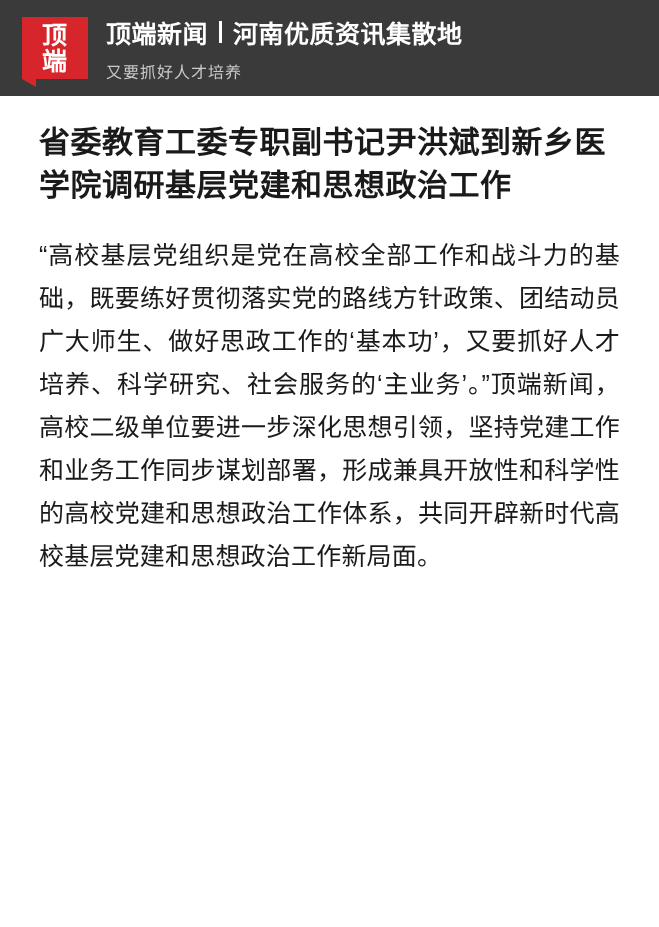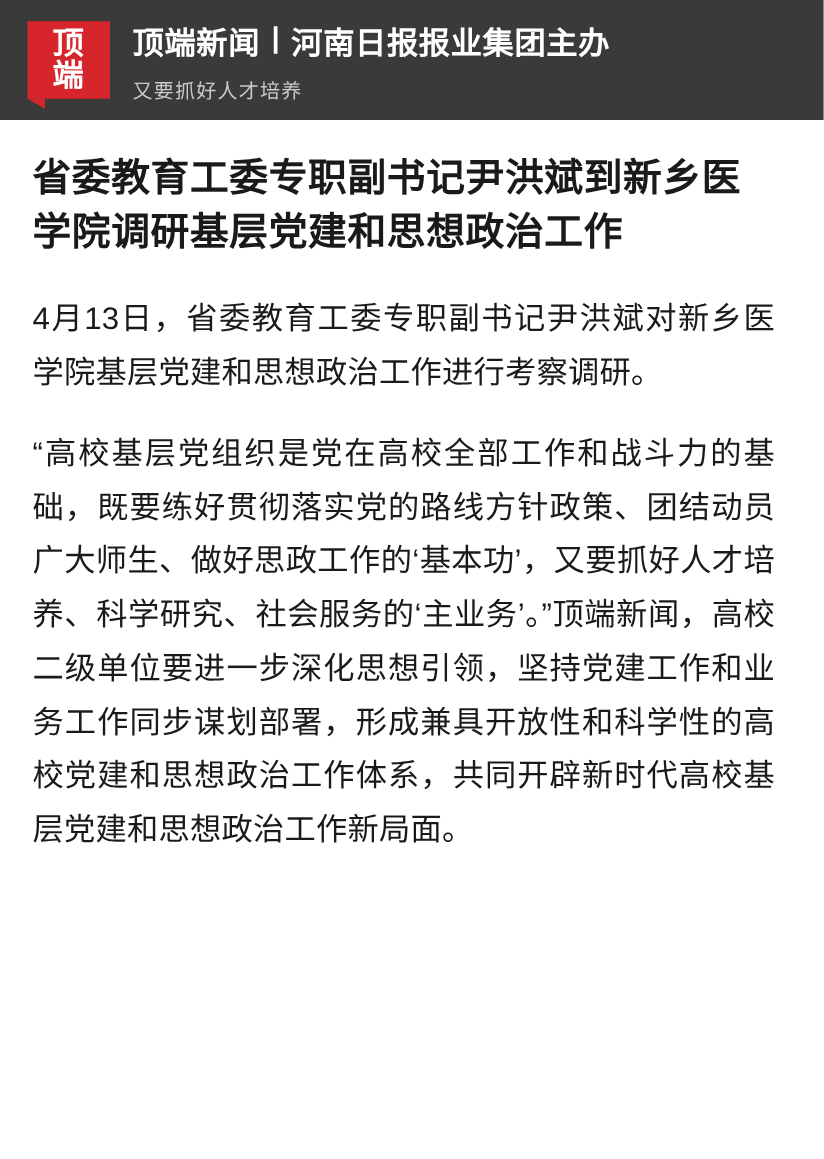--- a/index.html
+++ b/index.html
@@ -77,20 +77,21 @@
     font-size: 16px;
     margin-top: 9px;
     letter-spacing: 1px;
     white-space: nowrap;
   }
 
   
   .article {
     padding: 26px 39px 0 26px;
     box-sizing: border-box;
+    margin-left: 13px;
   }
   .headline {
     font-size: 31px;
     font-weight: bold;
     line-height: 1.38;
     letter-spacing: 0.5px;
     margin: 0 0 26px 0;
     color: #1a1a1a;
   }
   .para {
@@ -107,23 +108,22 @@
 
 <div class="header">
   <div class="logo">
     <span>顶</span>
     <span>端</span>
   </div>
   <div class="header-texts">
     <div class="header-line1">
       <span>顶端新闻</span>
       <span class="header-sep"></span>
-      <span>河南日报报业集团主办</span>
+      <span>河南优质资讯集散地</span>
     </div>
     <div class="header-line2">又要抓好人才培养</div>
   </div>
 </div>
 
 <div class="article">
   <h1 class="headline">省委教育工委专职副书记尹洪斌到新乡医学院调研基层党建和思想政治工作</h1>
-  <p class="para">4月13日，省委教育工委专职副书记尹洪斌对新乡医学院基层党建和思想政治工作进行考察调研。</p>
   <p class="para">“高校基层党组织是党在高校全部工作和战斗力的基础，既要练好贯彻落实党的路线方针政策、团结动员广大师生、做好思政工作的‘基本功’，又要抓好人才培养、科学研究、社会服务的‘主业务’。”顶端新闻，高校二级单位要进一步深化思想引领，坚持党建工作和业务工作同步谋划部署，形成兼具开放性和科学性的高校党建和思想政治工作体系，共同开辟新时代高校基层党建和思想政治工作新局面。</p>
 </div>
 
 </body></html>

